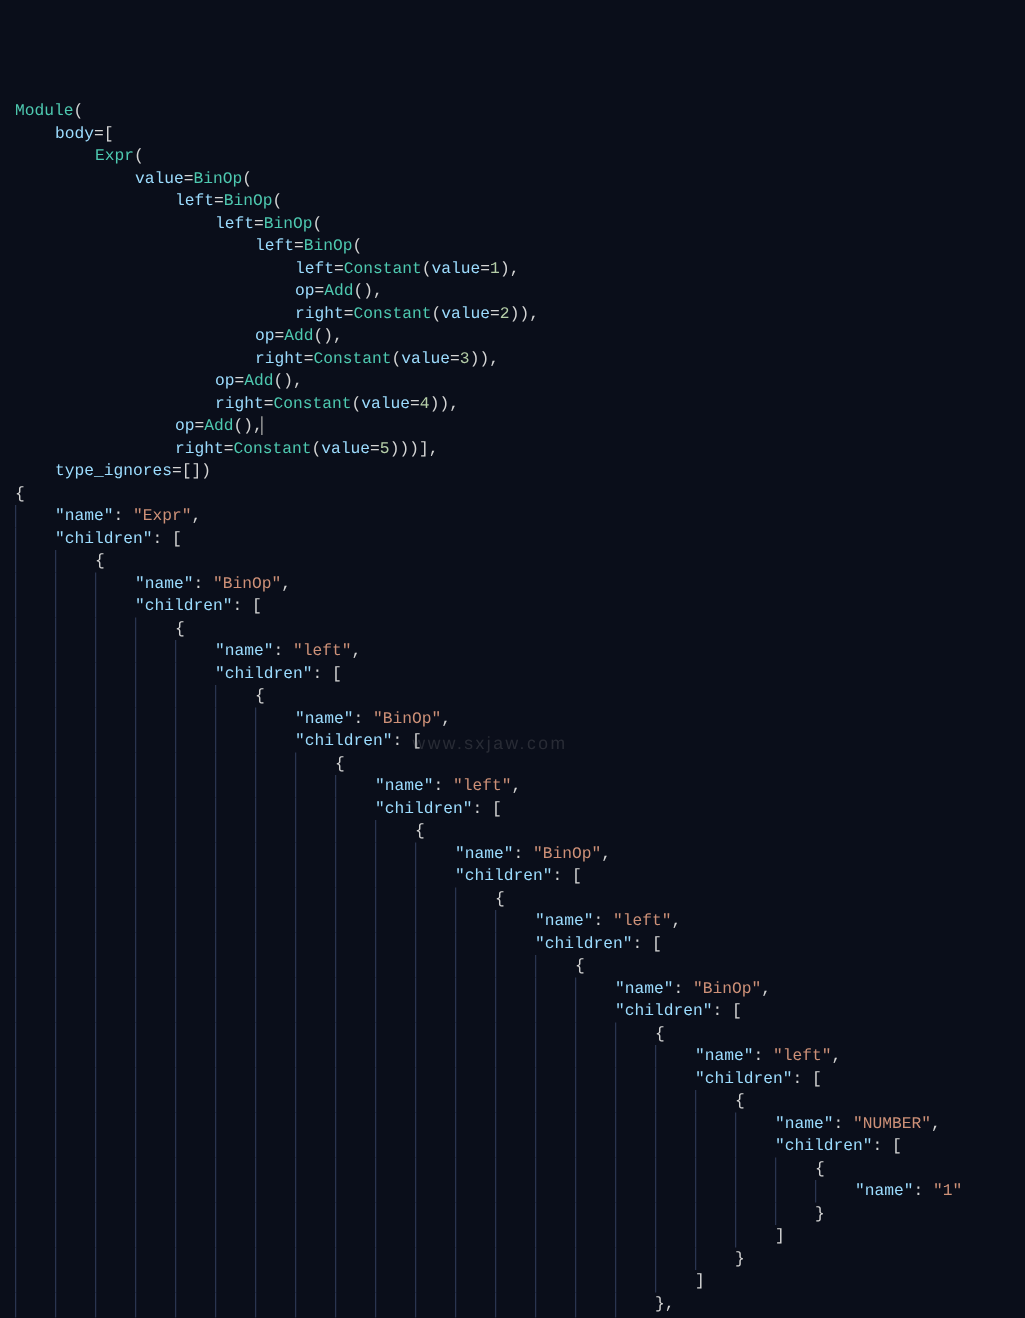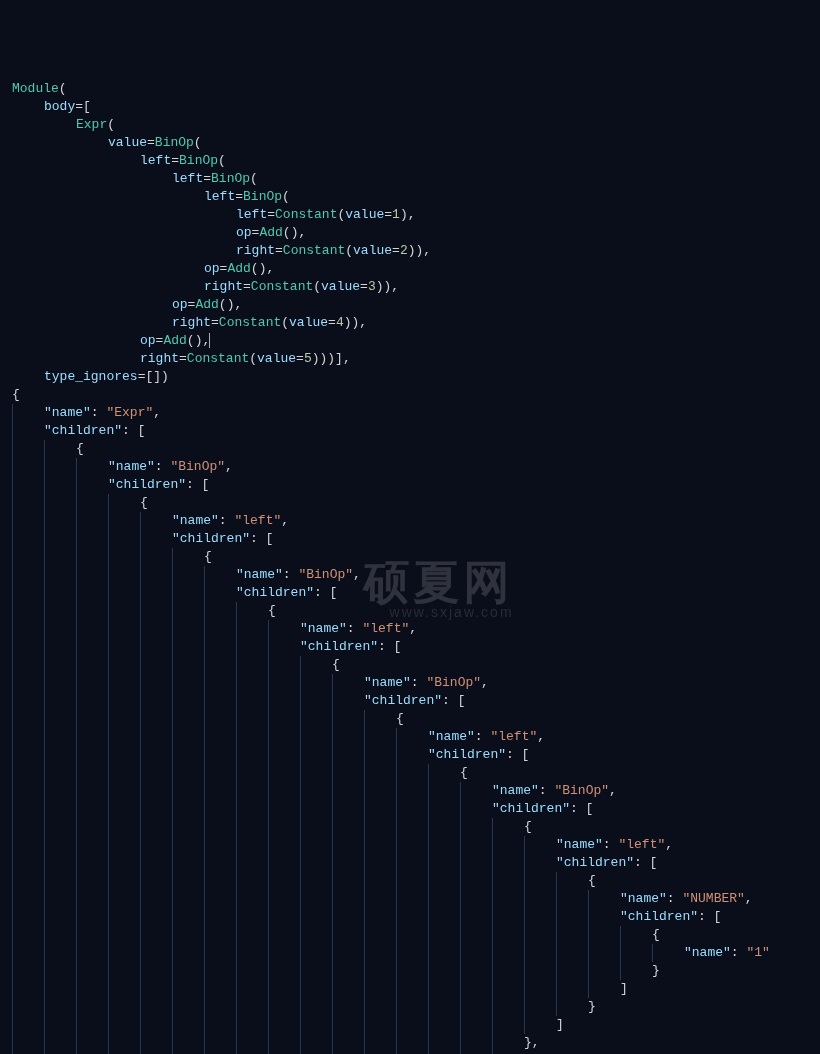--- a/index.html
+++ b/index.html
@@ -41,18 +41,17 @@
   }
 </style>
 </head>
 <body>
 
 
 
 <div id="code"><div class="line"><span class="guides"></span><span class="txt" style="padding-left: 0px;"><span class="c-type">Module</span><span class="c-punc">(</span></span></div><div class="line"><span class="guides"></span><span class="txt" style="padding-left: 32px;"><span class="c-field">body</span><span class="c-punc">=[</span></span></div><div class="line"><span class="guides"></span><span class="txt" style="padding-left: 64px;"><span class="c-type">Expr</span><span class="c-punc">(</span></span></div><div class="line"><span class="guides"></span><span class="txt" style="padding-left: 96px;"><span class="c-field">value</span><span class="c-punc">=</span><span class="c-type">BinOp</span><span class="c-punc">(</span></span></div><div class="line"><span class="guides"></span><span class="txt" style="padding-left: 128px;"><span class="c-field">left</span><span class="c-punc">=</span><span class="c-type">BinOp</span><span class="c-punc">(</span></span></div><div class="line"><span class="guides"></span><span class="txt" style="padding-left: 160px;"><span class="c-field">left</span><span class="c-punc">=</span><span class="c-type">BinOp</span><span class="c-punc">(</span></span></div><div class="line"><span class="guides"></span><span class="txt" style="padding-left: 192px;"><span class="c-field">left</span><span class="c-punc">=</span><span class="c-type">BinOp</span><span class="c-punc">(</span></span></div><div class="line"><span class="guides"></span><span class="txt" style="padding-left: 224px;"><span class="c-field">left</span><span class="c-punc">=</span><span class="c-type">Constant</span><span class="c-punc">(</span><span class="c-field">value</span><span class="c-punc">=</span><span class="c-num">1</span><span class="c-punc">),</span></span></div><div class="line"><span class="guides"></span><span class="txt" style="padding-left: 224px;"><span class="c-field">op</span><span class="c-punc">=</span><span class="c-type">Add</span><span class="c-punc">(),</span></span></div><div class="line"><span class="guides"></span><span class="txt" style="padding-left: 224px;"><span class="c-field">right</span><span class="c-punc">=</span><span class="c-type">Constant</span><span class="c-punc">(</span><span class="c-field">value</span><span class="c-punc">=</span><span class="c-num">2</span><span class="c-punc">)),</span></span></div><div class="line"><span class="guides"></span><span class="txt" style="padding-left: 192px;"><span class="c-field">op</span><span class="c-punc">=</span><span class="c-type">Add</span><span class="c-punc">(),</span></span></div><div class="line"><span class="guides"></span><span class="txt" style="padding-left: 192px;"><span class="c-field">right</span><span class="c-punc">=</span><span class="c-type">Constant</span><span class="c-punc">(</span><span class="c-field">value</span><span class="c-punc">=</span><span class="c-num">3</span><span class="c-punc">)),</span></span></div><div class="line"><span class="guides"></span><span class="txt" style="padding-left: 160px;"><span class="c-field">op</span><span class="c-punc">=</span><span class="c-type">Add</span><span class="c-punc">(),</span></span></div><div class="line"><span class="guides"></span><span class="txt" style="padding-left: 160px;"><span class="c-field">right</span><span class="c-punc">=</span><span class="c-type">Constant</span><span class="c-punc">(</span><span class="c-field">value</span><span class="c-punc">=</span><span class="c-num">4</span><span class="c-punc">)),</span></span></div><div class="line"><span class="guides"></span><span class="txt" style="padding-left: 128px;"><span class="c-field">op</span><span class="c-punc">=</span><span class="c-type">Add</span><span class="c-punc">(),</span><span class="cursor"></span></span></div><div class="line"><span class="guides"></span><span class="txt" style="padding-left: 128px;"><span class="c-field">right</span><span class="c-punc">=</span><span class="c-type">Constant</span><span class="c-punc">(</span><span class="c-field">value</span><span class="c-punc">=</span><span class="c-num">5</span><span class="c-punc">)))],</span></span></div><div class="line"><span class="guides"></span><span class="txt" style="padding-left: 32px;"><span class="c-field">type_ignores</span><span class="c-punc">=[])</span></span></div><div class="line"><span class="guides"></span><span class="txt" style="padding-left: 0px;"><span class="c-punc">{</span></span></div><div class="line"><span class="guides"><span class="g"></span></span><span class="txt" style="padding-left: 32px;"><span class="c-key">"name"</span><span class="c-punc">: </span><span class="c-str">"Expr"</span><span class="c-punc">,</span></span></div><div class="line"><span class="guides"><span class="g"></span></span><span class="txt" style="padding-left: 32px;"><span class="c-key">"children"</span><span class="c-punc">: [</span></span></div><div class="line"><span class="guides"><span class="g"></span><span class="g"></span></span><span class="txt" style="padding-left: 64px;"><span class="c-punc">{</span></span></div><div class="line"><span class="guides"><span class="g"></span><span class="g"></span><span class="g"></span></span><span class="txt" style="padding-left: 96px;"><span class="c-key">"name"</span><span class="c-punc">: </span><span class="c-str">"BinOp"</span><span class="c-punc">,</span></span></div><div class="line"><span class="guides"><span class="g"></span><span class="g"></span><span class="g"></span></span><span class="txt" style="padding-left: 96px;"><span class="c-key">"children"</span><span class="c-punc">: [</span></span></div><div class="line"><span class="guides"><span class="g"></span><span class="g"></span><span class="g"></span><span class="g"></span></span><span class="txt" style="padding-left: 128px;"><span class="c-punc">{</span></span></div><div class="line"><span class="guides"><span class="g"></span><span class="g"></span><span class="g"></span><span class="g"></span><span class="g"></span></span><span class="txt" style="padding-left: 160px;"><span class="c-key">"name"</span><span class="c-punc">: </span><span class="c-str">"left"</span><span class="c-punc">,</span></span></div><div class="line"><span class="guides"><span class="g"></span><span class="g"></span><span class="g"></span><span class="g"></span><span class="g"></span></span><span class="txt" style="padding-left: 160px;"><span class="c-key">"children"</span><span class="c-punc">: [</span></span></div><div class="line"><span class="guides"><span class="g"></span><span class="g"></span><span class="g"></span><span class="g"></span><span class="g"></span><span class="g"></span></span><span class="txt" style="padding-left: 192px;"><span class="c-punc">{</span></span></div><div class="line"><span class="guides"><span class="g"></span><span class="g"></span><span class="g"></span><span class="g"></span><span class="g"></span><span class="g"></span><span class="g"></span></span><span class="txt" style="padding-left: 224px;"><span class="c-key">"name"</span><span class="c-punc">: </span><span class="c-str">"BinOp"</span><span class="c-punc">,</span></span></div><div class="line"><span class="guides"><span class="g"></span><span class="g"></span><span class="g"></span><span class="g"></span><span class="g"></span><span class="g"></span><span class="g"></span></span><span class="txt" style="padding-left: 224px;"><span class="c-key">"children"</span><span class="c-punc">: [</span></span></div><div class="line"><span class="guides"><span class="g"></span><span class="g"></span><span class="g"></span><span class="g"></span><span class="g"></span><span class="g"></span><span class="g"></span><span class="g"></span></span><span class="txt" style="padding-left: 256px;"><span class="c-punc">{</span></span></div><div class="line"><span class="guides"><span class="g"></span><span class="g"></span><span class="g"></span><span class="g"></span><span class="g"></span><span class="g"></span><span class="g"></span><span class="g"></span><span class="g"></span></span><span class="txt" style="padding-left: 288px;"><span class="c-key">"name"</span><span class="c-punc">: </span><span class="c-str">"left"</span><span class="c-punc">,</span></span></div><div class="line"><span class="guides"><span class="g"></span><span class="g"></span><span class="g"></span><span class="g"></span><span class="g"></span><span class="g"></span><span class="g"></span><span class="g"></span><span class="g"></span></span><span class="txt" style="padding-left: 288px;"><span class="c-key">"children"</span><span class="c-punc">: [</span></span></div><div class="line"><span class="guides"><span class="g"></span><span class="g"></span><span class="g"></span><span class="g"></span><span class="g"></span><span class="g"></span><span class="g"></span><span class="g"></span><span class="g"></span><span class="g"></span></span><span class="txt" style="padding-left: 320px;"><span class="c-punc">{</span></span></div><div class="line"><span class="guides"><span class="g"></span><span class="g"></span><span class="g"></span><span class="g"></span><span class="g"></span><span class="g"></span><span class="g"></span><span class="g"></span><span class="g"></span><span class="g"></span><span class="g"></span></span><span class="txt" style="padding-left: 352px;"><span class="c-key">"name"</span><span class="c-punc">: </span><span class="c-str">"BinOp"</span><span class="c-punc">,</span></span></div><div class="line"><span class="guides"><span class="g"></span><span class="g"></span><span class="g"></span><span class="g"></span><span class="g"></span><span class="g"></span><span class="g"></span><span class="g"></span><span class="g"></span><span class="g"></span><span class="g"></span></span><span class="txt" style="padding-left: 352px;"><span class="c-key">"children"</span><span class="c-punc">: [</span></span></div><div class="line"><span class="guides"><span class="g"></span><span class="g"></span><span class="g"></span><span class="g"></span><span class="g"></span><span class="g"></span><span class="g"></span><span class="g"></span><span class="g"></span><span class="g"></span><span class="g"></span><span class="g"></span></span><span class="txt" style="padding-left: 384px;"><span class="c-punc">{</span></span></div><div class="line"><span class="guides"><span class="g"></span><span class="g"></span><span class="g"></span><span class="g"></span><span class="g"></span><span class="g"></span><span class="g"></span><span class="g"></span><span class="g"></span><span class="g"></span><span class="g"></span><span class="g"></span><span class="g"></span></span><span class="txt" style="padding-left: 416px;"><span class="c-key">"name"</span><span class="c-punc">: </span><span class="c-str">"left"</span><span class="c-punc">,</span></span></div><div class="line"><span class="guides"><span class="g"></span><span class="g"></span><span class="g"></span><span class="g"></span><span class="g"></span><span class="g"></span><span class="g"></span><span class="g"></span><span class="g"></span><span class="g"></span><span class="g"></span><span class="g"></span><span class="g"></span></span><span class="txt" style="padding-left: 416px;"><span class="c-key">"children"</span><span class="c-punc">: [</span></span></div><div class="line"><span class="guides"><span class="g"></span><span class="g"></span><span class="g"></span><span class="g"></span><span class="g"></span><span class="g"></span><span class="g"></span><span class="g"></span><span class="g"></span><span class="g"></span><span class="g"></span><span class="g"></span><span class="g"></span><span class="g"></span></span><span class="txt" style="padding-left: 448px;"><span class="c-punc">{</span></span></div><div class="line"><span class="guides"><span class="g"></span><span class="g"></span><span class="g"></span><span class="g"></span><span class="g"></span><span class="g"></span><span class="g"></span><span class="g"></span><span class="g"></span><span class="g"></span><span class="g"></span><span class="g"></span><span class="g"></span><span class="g"></span><span class="g"></span></span><span class="txt" style="padding-left: 480px;"><span class="c-key">"name"</span><span class="c-punc">: </span><span class="c-str">"BinOp"</span><span class="c-punc">,</span></span></div><div class="line"><span class="guides"><span class="g"></span><span class="g"></span><span class="g"></span><span class="g"></span><span class="g"></span><span class="g"></span><span class="g"></span><span class="g"></span><span class="g"></span><span class="g"></span><span class="g"></span><span class="g"></span><span class="g"></span><span class="g"></span><span class="g"></span></span><span class="txt" style="padding-left: 480px;"><span class="c-key">"children"</span><span class="c-punc">: [</span></span></div><div class="line"><span class="guides"><span class="g"></span><span class="g"></span><span class="g"></span><span class="g"></span><span class="g"></span><span class="g"></span><span class="g"></span><span class="g"></span><span class="g"></span><span class="g"></span><span class="g"></span><span class="g"></span><span class="g"></span><span class="g"></span><span class="g"></span><span class="g"></span></span><span class="txt" style="padding-left: 512px;"><span class="c-punc">{</span></span></div><div class="line"><span class="guides"><span class="g"></span><span class="g"></span><span class="g"></span><span class="g"></span><span class="g"></span><span class="g"></span><span class="g"></span><span class="g"></span><span class="g"></span><span class="g"></span><span class="g"></span><span class="g"></span><span class="g"></span><span class="g"></span><span class="g"></span><span class="g"></span><span class="g"></span></span><span class="txt" style="padding-left: 544px;"><span class="c-key">"name"</span><span class="c-punc">: </span><span class="c-str">"left"</span><span class="c-punc">,</span></span></div><div class="line"><span class="guides"><span class="g"></span><span class="g"></span><span class="g"></span><span class="g"></span><span class="g"></span><span class="g"></span><span class="g"></span><span class="g"></span><span class="g"></span><span class="g"></span><span class="g"></span><span class="g"></span><span class="g"></span><span class="g"></span><span class="g"></span><span class="g"></span><span class="g"></span></span><span class="txt" style="padding-left: 544px;"><span class="c-key">"children"</span><span class="c-punc">: [</span></span></div><div class="line"><span class="guides"><span class="g"></span><span class="g"></span><span class="g"></span><span class="g"></span><span class="g"></span><span class="g"></span><span class="g"></span><span class="g"></span><span class="g"></span><span class="g"></span><span class="g"></span><span class="g"></span><span class="g"></span><span class="g"></span><span class="g"></span><span class="g"></span><span class="g"></span><span class="g"></span></span><span class="txt" style="padding-left: 576px;"><span class="c-punc">{</span></span></div><div class="line"><span class="guides"><span class="g"></span><span class="g"></span><span class="g"></span><span class="g"></span><span class="g"></span><span class="g"></span><span class="g"></span><span class="g"></span><span class="g"></span><span class="g"></span><span class="g"></span><span class="g"></span><span class="g"></span><span class="g"></span><span class="g"></span><span class="g"></span><span class="g"></span><span class="g"></span><span class="g"></span></span><span class="txt" style="padding-left: 608px;"><span class="c-key">"name"</span><span class="c-punc">: </span><span class="c-str">"NUMBER"</span><span class="c-punc">,</span></span></div><div class="line"><span class="guides"><span class="g"></span><span class="g"></span><span class="g"></span><span class="g"></span><span class="g"></span><span class="g"></span><span class="g"></span><span class="g"></span><span class="g"></span><span class="g"></span><span class="g"></span><span class="g"></span><span class="g"></span><span class="g"></span><span class="g"></span><span class="g"></span><span class="g"></span><span class="g"></span><span class="g"></span></span><span class="txt" style="padding-left: 608px;"><span class="c-key">"children"</span><span class="c-punc">: [</span></span></div><div class="line"><span class="guides"><span class="g"></span><span class="g"></span><span class="g"></span><span class="g"></span><span class="g"></span><span class="g"></span><span class="g"></span><span class="g"></span><span class="g"></span><span class="g"></span><span class="g"></span><span class="g"></span><span class="g"></span><span class="g"></span><span class="g"></span><span class="g"></span><span class="g"></span><span class="g"></span><span class="g"></span><span class="g"></span></span><span class="txt" style="padding-left: 640px;"><span class="c-punc">{</span></span></div><div class="line"><span class="guides"><span class="g"></span><span class="g"></span><span class="g"></span><span class="g"></span><span class="g"></span><span class="g"></span><span class="g"></span><span class="g"></span><span class="g"></span><span class="g"></span><span class="g"></span><span class="g"></span><span class="g"></span><span class="g"></span><span class="g"></span><span class="g"></span><span class="g"></span><span class="g"></span><span class="g"></span><span class="g"></span><span class="g"></span></span><span class="txt" style="padding-left: 672px;"><span class="c-key">"name"</span><span class="c-punc">: </span><span class="c-str">"1"</span></span></div><div class="line"><span class="guides"><span class="g"></span><span class="g"></span><span class="g"></span><span class="g"></span><span class="g"></span><span class="g"></span><span class="g"></span><span class="g"></span><span class="g"></span><span class="g"></span><span class="g"></span><span class="g"></span><span class="g"></span><span class="g"></span><span class="g"></span><span class="g"></span><span class="g"></span><span class="g"></span><span class="g"></span><span class="g"></span></span><span class="txt" style="padding-left: 640px;"><span class="c-punc">}</span></span></div><div class="line"><span class="guides"><span class="g"></span><span class="g"></span><span class="g"></span><span class="g"></span><span class="g"></span><span class="g"></span><span class="g"></span><span class="g"></span><span class="g"></span><span class="g"></span><span class="g"></span><span class="g"></span><span class="g"></span><span class="g"></span><span class="g"></span><span class="g"></span><span class="g"></span><span class="g"></span><span class="g"></span></span><span class="txt" style="padding-left: 608px;"><span class="c-punc">]</span></span></div><div class="line"><span class="guides"><span class="g"></span><span class="g"></span><span class="g"></span><span class="g"></span><span class="g"></span><span class="g"></span><span class="g"></span><span class="g"></span><span class="g"></span><span class="g"></span><span class="g"></span><span class="g"></span><span class="g"></span><span class="g"></span><span class="g"></span><span class="g"></span><span class="g"></span><span class="g"></span></span><span class="txt" style="padding-left: 576px;"><span class="c-punc">}</span></span></div><div class="line"><span class="guides"><span class="g"></span><span class="g"></span><span class="g"></span><span class="g"></span><span class="g"></span><span class="g"></span><span class="g"></span><span class="g"></span><span class="g"></span><span class="g"></span><span class="g"></span><span class="g"></span><span class="g"></span><span class="g"></span><span class="g"></span><span class="g"></span><span class="g"></span></span><span class="txt" style="padding-left: 544px;"><span class="c-punc">]</span></span></div><div class="line"><span class="guides"><span class="g"></span><span class="g"></span><span class="g"></span><span class="g"></span><span class="g"></span><span class="g"></span><span class="g"></span><span class="g"></span><span class="g"></span><span class="g"></span><span class="g"></span><span class="g"></span><span class="g"></span><span class="g"></span><span class="g"></span><span class="g"></span></span><span class="txt" style="padding-left: 512px;"><span class="c-punc">},</span></span></div><div class="line"><span class="guides"><span class="g"></span><span class="g"></span><span class="g"></span><span class="g"></span><span class="g"></span><span class="g"></span><span class="g"></span><span class="g"></span><span class="g"></span><span class="g"></span><span class="g"></span><span class="g"></span><span class="g"></span><span class="g"></span><span class="g"></span><span class="g"></span></span><span class="txt" style="padding-left: 512px;"><span class="c-punc">{</span></span></div></div>
 
 <div class="watermark">
-  <span>硕夏网</span>
   <span class="sub">www.sxjaw.com</span>
 </div>
 
 
 
 
 </body></html>

